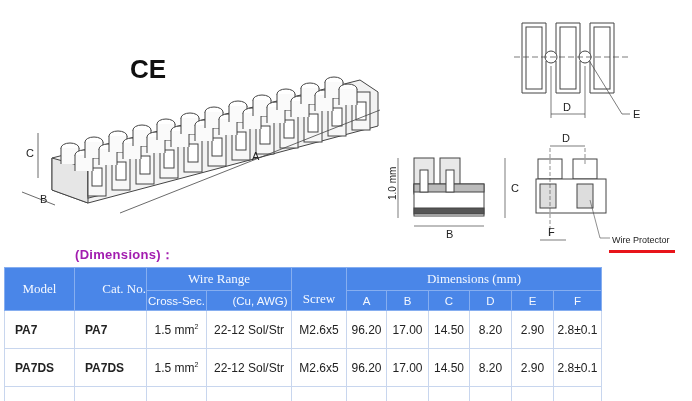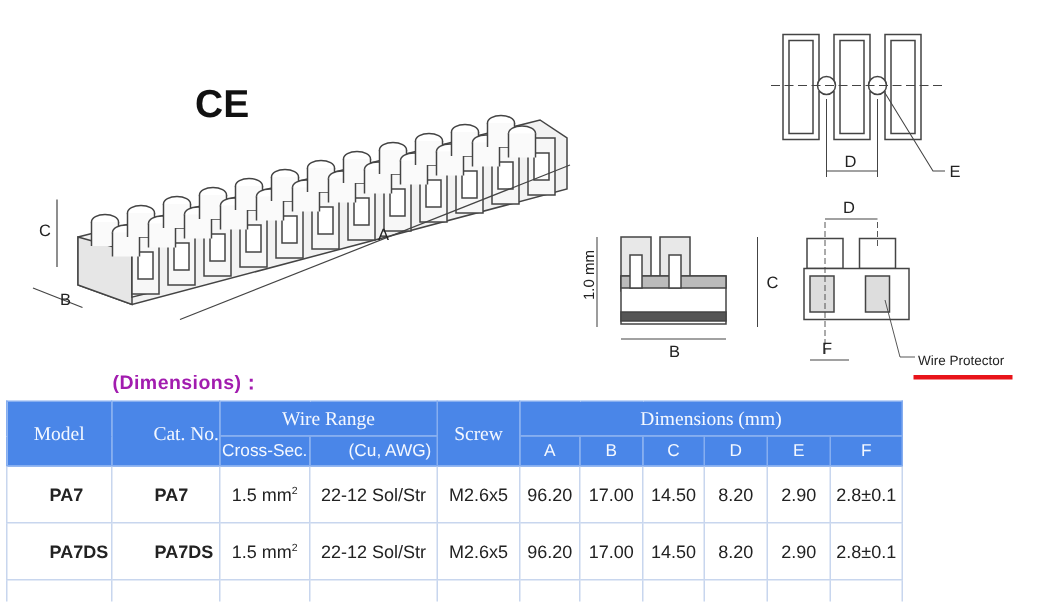--- a/index.html
+++ b/index.html
@@ -9,21 +9,21 @@
   .drawing { position: absolute; left: 0; top: 0; width: 692px; height: 250px; }
   .drawing svg { position: absolute; left: 0; top: 0; }
 
   .dim-title { position: absolute; left: 75px; top: 246px; font-size: 13px; font-weight: bold; color: #a21caf; letter-spacing: 0.3px; }
 
   .spec-table { position: absolute; left: 4px; top: 267px; border-collapse: collapse; font-size: 12px; }
   .spec-table th { background: #4a86e8; color: #f4f8ff; font-weight: normal; border: 1px solid #86aef0; text-align: center; padding: 0; }
   .spec-table th.big { font-size: 13px; }
   .spec-table th.sub { font-size: 11.5px; }
   .spec-table td { border: 1px solid #c8d6ee; height: 38px; text-align: center; font-size: 12px; color: #222; }
-  .spec-table td.bold { font-weight: bold; text-align: left; padding-left: 28px; }
+  .spec-table td.bold { font-weight: bold; text-align: left; padding-left: 10px; }
   .sup { font-size: 7px; vertical-align: super; }
 
   .red-underline { position: absolute; left: 609px; top: 250px; width: 66px; height: 3px; background: #e8141a; }
   .label-txt { font-family: "Liberation Sans", sans-serif; }
 </style>
 </head>
 <body>
 
 <div class="drawing">
   <svg width="692" height="250" viewBox="0 0 692 250">
@@ -248,21 +248,21 @@
 <div class="red-underline"></div>
 
 <div class="dim-title">(Dimensions)：</div>
 
 <table class="spec-table">
   <thead>
     <tr style="height:23px;font-family:Liberation Serif, serif;">
       <th class="big" rowspan="2" style="width:70px;">Model</th>
       <th class="big" rowspan="2" style="width:72px;text-align:right;">Cat. No.</th>
       <th class="big" colspan="2">Wire Range</th>
-      <th class="big" rowspan="2" style="width:55px; vertical-align:bottom; padding-bottom:13px;">Screw</th>
+      <th class="big" rowspan="2" style="width:55px; vertical-align:bottom; padding-bottom:3px;">Screw</th>
       <th class="big" colspan="6">Dimensions (mm)</th>
     </tr>
     <tr style="height:20px;">
       <th class="sub" style="width:60px;text-align:center;">Cross-Sec.</th>
       <th class="sub" style="width:85px;padding-left:22px;">(Cu, AWG)</th>
       <th class="sub" style="width:40px;">A</th>
       <th class="sub" style="width:42px;">B</th>
       <th class="sub" style="width:41px;">C</th>
       <th class="sub" style="width:42px;">D</th>
       <th class="sub" style="width:42px;">E</th>

